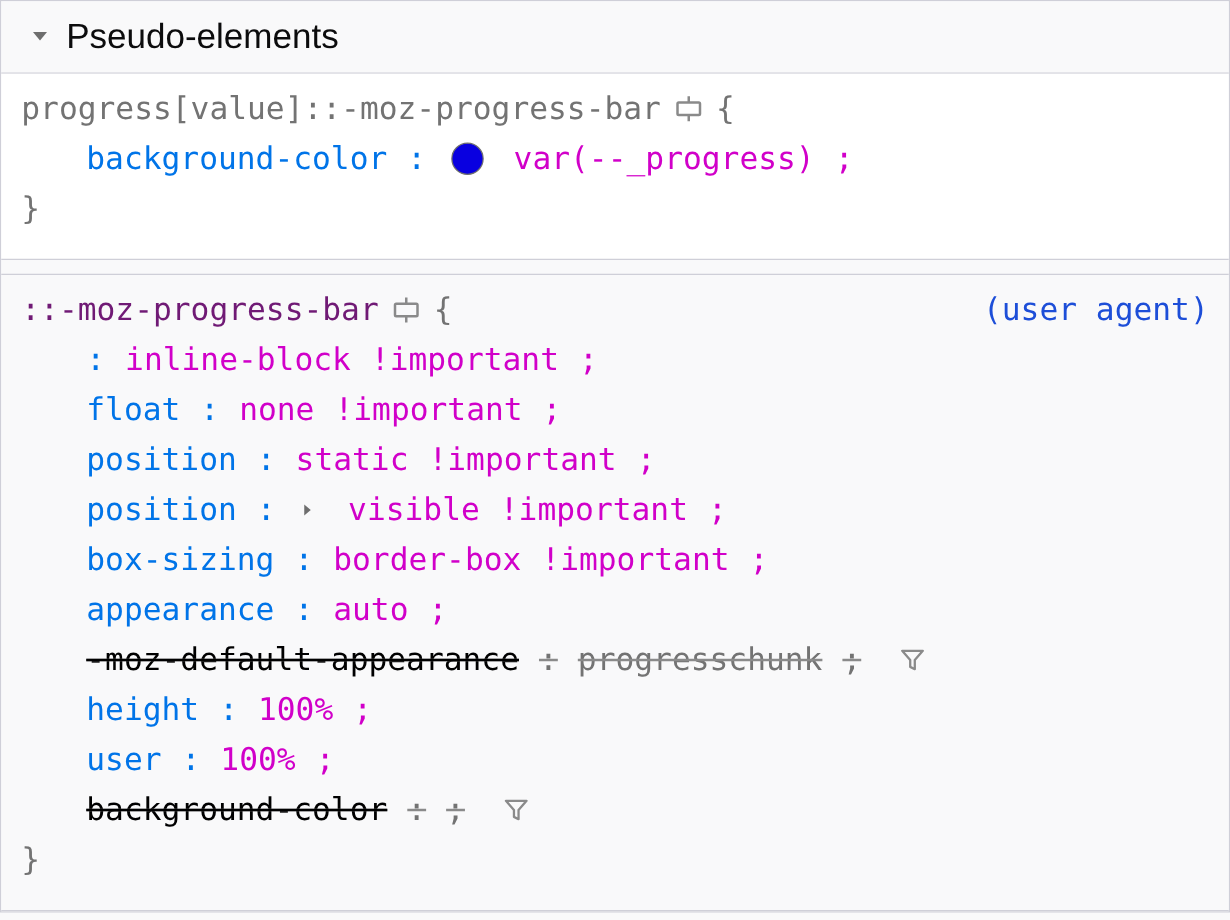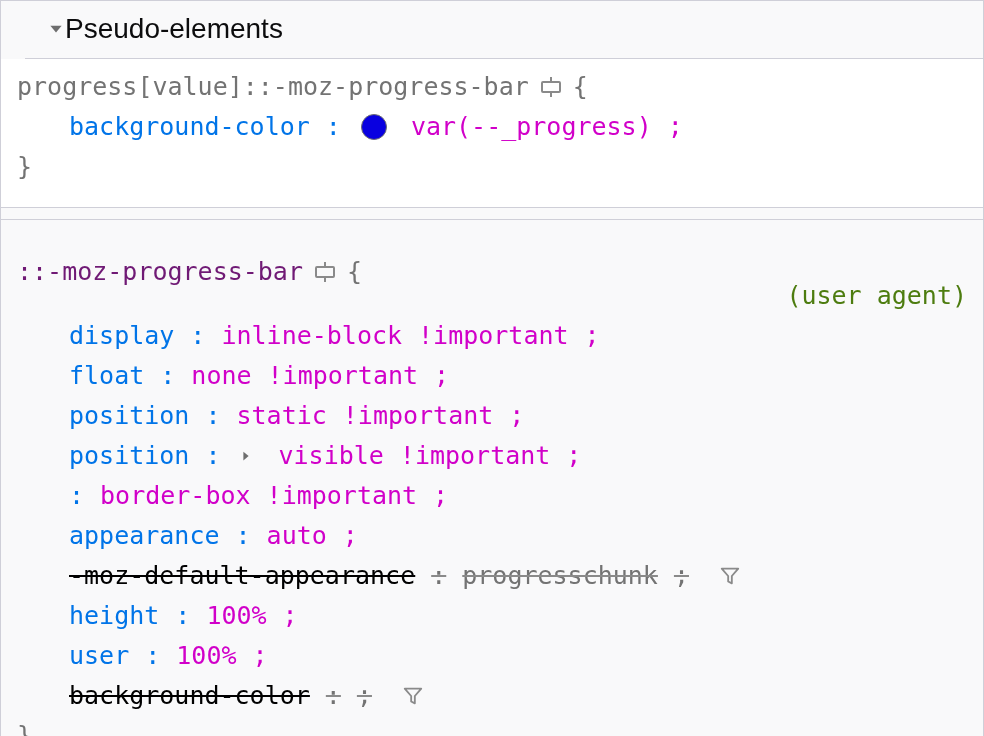--- a/index.html
+++ b/index.html
@@ -14,27 +14,26 @@
     overflow: hidden;
   }
   .mono { font-family: ui-monospace, "SF Mono", Menlo, Monaco, Consolas, monospace; }
   .panel {
     border: 1px solid #cfcfd8;
     background: #f9f9fa;
   }
   .section-header {
     display: flex;
     align-items: center;
-    gap: 0;
+    gap: 12px;
     padding: 6px 22px;
     font-size: 28px;
     color: #0c0c0d;
     border-bottom: 1px solid #cfcfd8;
     background: #f9f9fa;
-    margin-left: 24px;
   }
   .tw {
     display: inline-flex;
     align-items: center;
     justify-content: center;
   }
   .tw svg { display: block; }
   .rule-block {
     background: #ffffff;
     border-bottom: 1px solid #cfcfd8;
@@ -54,23 +53,22 @@
     display: flex;
     align-items: center;
     gap: 10px;
     flex-wrap: wrap;
   }
   .selector-text {
     color: #737373;
   }
   .rule-block.dim .selector-text { color: #701a75; }
   .source-link {
-    color: #4d7c0f;
+    color: #1d4ed8;
     font-family: ui-monospace, "SF Mono", Menlo, Monaco, Consolas, monospace;
-    margin-top: 48px;
   }
   .brace {
     color: #737373;
   }
   .decls {
     padding-left: 52px;
   }
   .decl {
     display: flex;
     align-items: center;
@@ -161,21 +159,20 @@
             <line x1="12" y1="17" x2="12" y2="22"></line>
           </svg>
         </span>
         <span class="brace">{</span>
       </div>
       <span class="source-link">(user agent)</span>
     </div>
     <div class="decls" id="ua-decls">
 
     <div class="decl">
-          <span class="prop">display</span>
           <span class="prop">: </span>
           <span class="val">inline-block</span>
           <span class="val"> !important</span>
           <span class="semi">;</span>
         </div>
         <div class="decl">
           <span class="prop">float</span>
           <span class="prop">: </span>
           <span class="val">none</span>
           <span class="val"> !important</span>
@@ -194,20 +191,21 @@
           <span class="expander-mini">
             <svg width="14" height="14" viewBox="0 0 16 16">
               <path d="M5 3 L11 8 L5 13 Z" fill="#6e6e6e"></path>
             </svg>
           </span>
           <span class="val">visible</span>
           <span class="val"> !important</span>
           <span class="semi">;</span>
         </div>
         <div class="decl">
+          <span class="prop">box-sizing</span>
           <span class="prop">: </span>
           <span class="val">border-box</span>
           <span class="val"> !important</span>
           <span class="semi">;</span>
         </div>
         <div class="decl">
           <span class="prop">appearance</span>
           <span class="prop">: </span>
           <span class="val">auto</span>
           <span class="semi">;</span>

